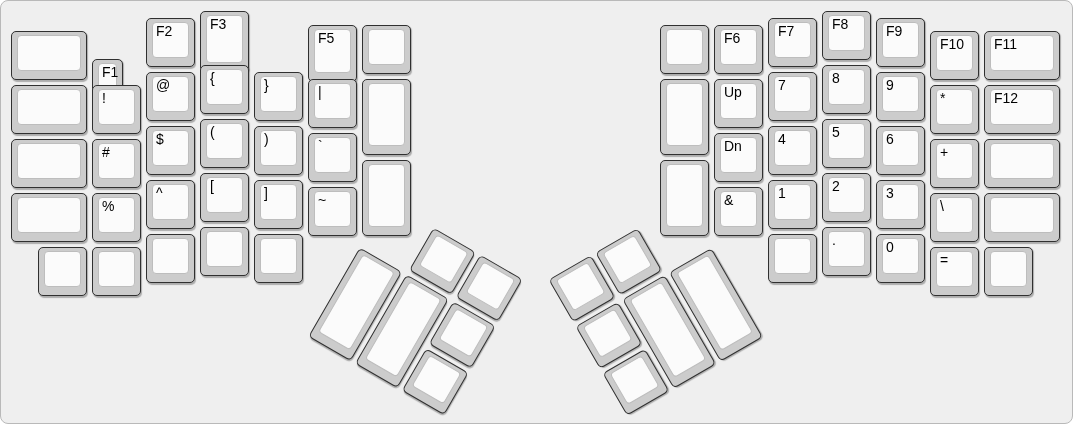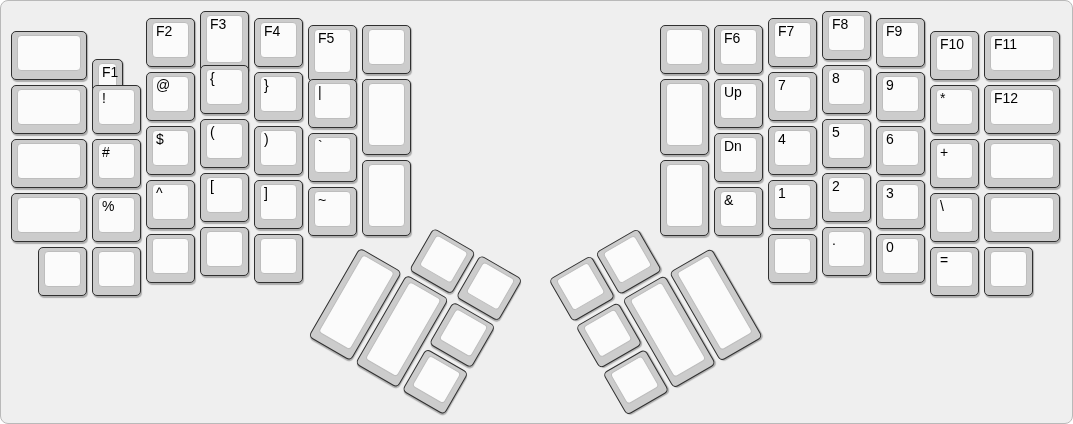--- a/index.html
+++ b/index.html
@@ -213,25 +213,20 @@
     <div class="key" style="left: 199px; top: 172px; width: 49px; height: 49px;">
       <div class="key-top">
         <span class="key-label">[</span>
       </div>
     </div>
     <div class="key" style="left: 199px; top: 226px; width: 49px; height: 49px;">
       <div class="key-top">
         <span class="key-label"></span>
       </div>
     </div>
-    <div class="key" style="left: 253px; top: 17px; width: 49px; height: 49px;">
-      <div class="key-top">
-        <span class="key-label">F4</span>
-      </div>
-    </div>
     <div class="key" style="left: 253px; top: 71px; width: 49px; height: 49px;">
       <div class="key-top">
         <span class="key-label">}</span>
       </div>
     </div>
     <div class="key" style="left: 253px; top: 125px; width: 49px; height: 49px;">
       <div class="key-top">
         <span class="key-label">)</span>
       </div>
     </div>

